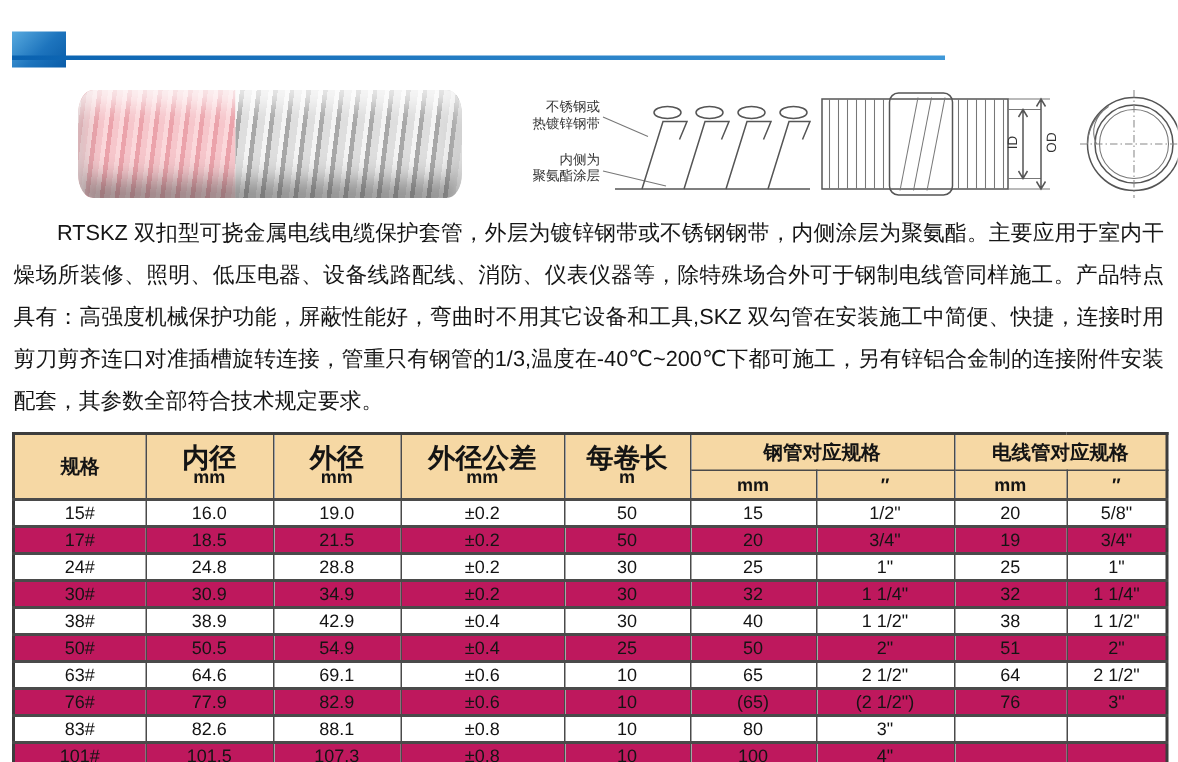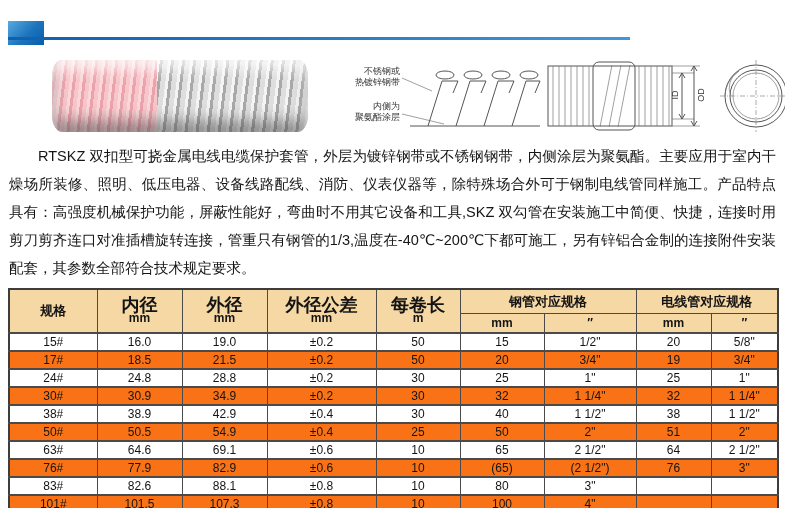--- a/index.html
+++ b/index.html
@@ -59,21 +59,21 @@
   table.spec th,table.spec td{
     border:1px solid #4a4a4a;text-align:center;padding:0;overflow:hidden;white-space:nowrap;
   }
   table.spec{border:2px solid #3d3d3d;}
   thead th{background:#f6d8a4;font-weight:bold;}
   tr.h1 th{height:23px;font-size:13px;}
   tr.h2 th{height:18px;font-size:12px;}
   th .t{line-height:14px;font-size:18px;}
   th .u{line-height:13px;font-size:12px;font-weight:bold;}
   tbody td{height:16px;line-height:16px;}
-  tbody tr.alt{background:#f97316;}
+  tbody tr.alt{background:#be185d;}
   tbody tr{border-top:2px solid #4a4a4a;margin-left:40px;}
 </style>
 </head>
 <body>
 
 <div class="header">
   <div class="square"></div>
   <div class="rule"></div>
 </div>
 

